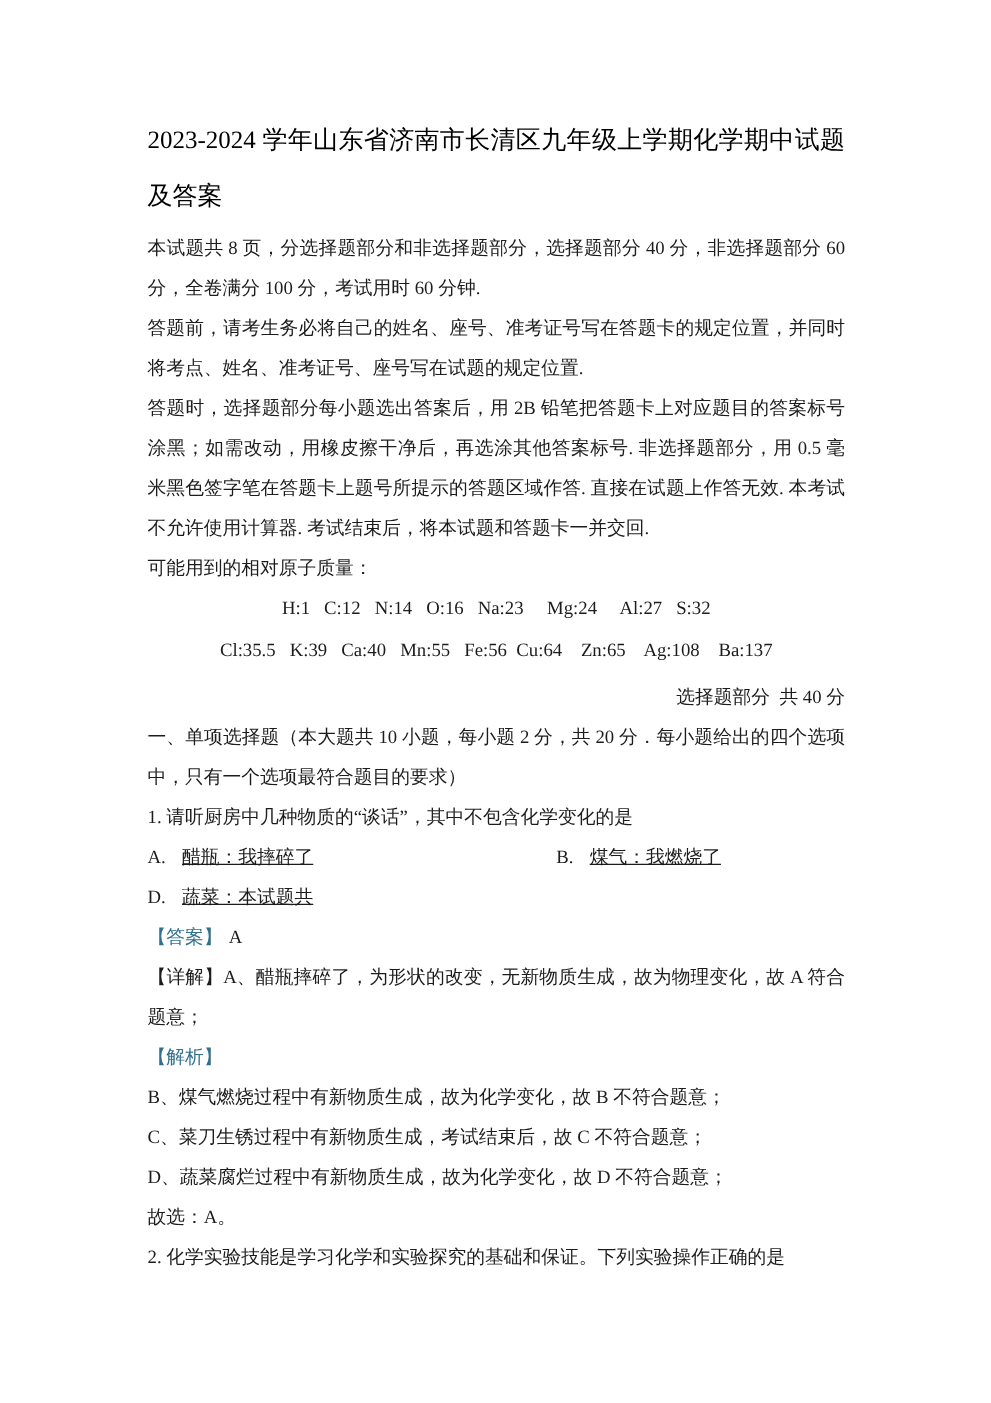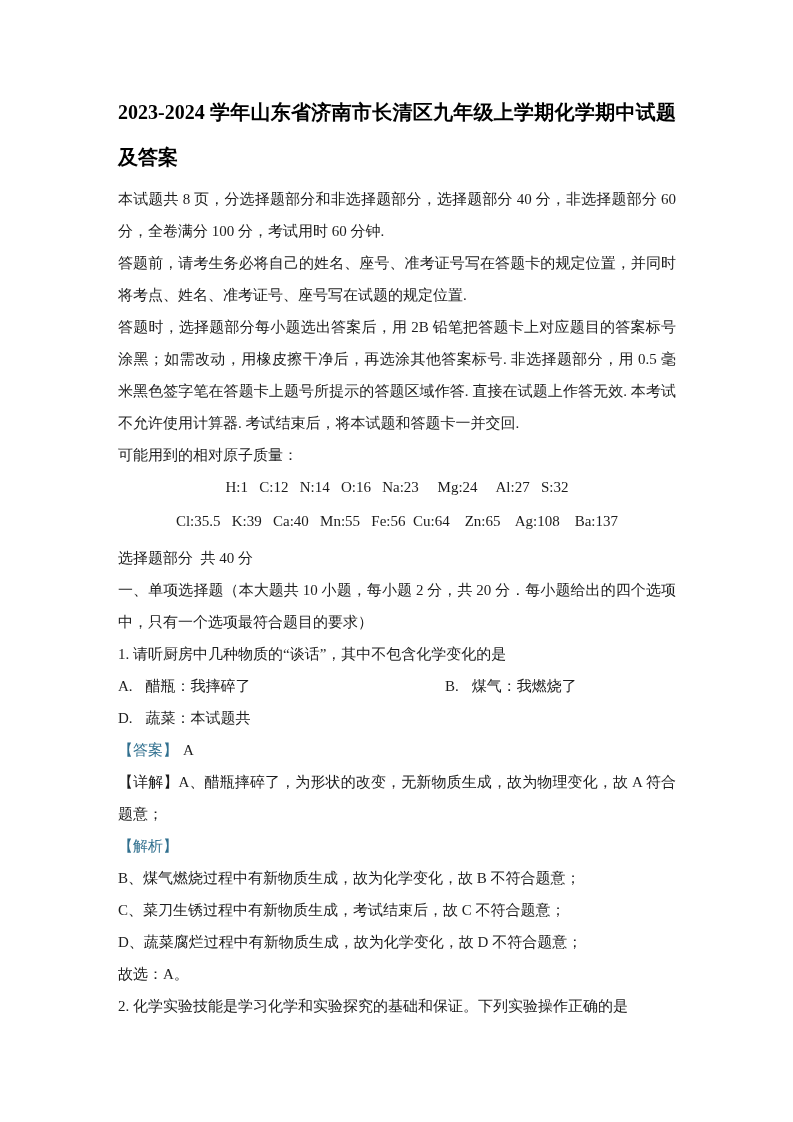--- a/index.html
+++ b/index.html
@@ -16,44 +16,45 @@
     box-sizing: border-box;
     padding: 90px 117px 0 118px;
     font-family: "Liberation Serif", "DejaVu Serif", serif;
     color: #1c1c1c;
     font-size: 15px;
     line-height: 32px;
     overflow: hidden;
   }
   .doc-title {
     font-size: 20px;
-    font-weight: bold;
+    font-weight: normal;
     line-height: 45px;
     color: #000000;
     margin: 0 0 3px 0;
     text-align: justify;
   }
   p {
     margin: 0;
     text-align: justify;
   }
   .pre-line {
     white-space: pre;
     text-align: center;
   }
   .mass-line-1 { margin-top: 0; }
   .mass-line-2 { margin-top: 2px; }
   .section-heading {
     margin-top: 5px;
-    text-align: left;
+    text-align: right;
     white-space: pre;
   }
   .options-grid {
     display: grid;
     grid-template-columns: 327px 1fr;
+    text-decoration: underline;
   }
   .option .opt-key {
     display: inline-block;
     margin-right: 13px;
   }
   .marker {
     color: #31708f;
   }
   .answer-value {
     margin-left: 5px;

